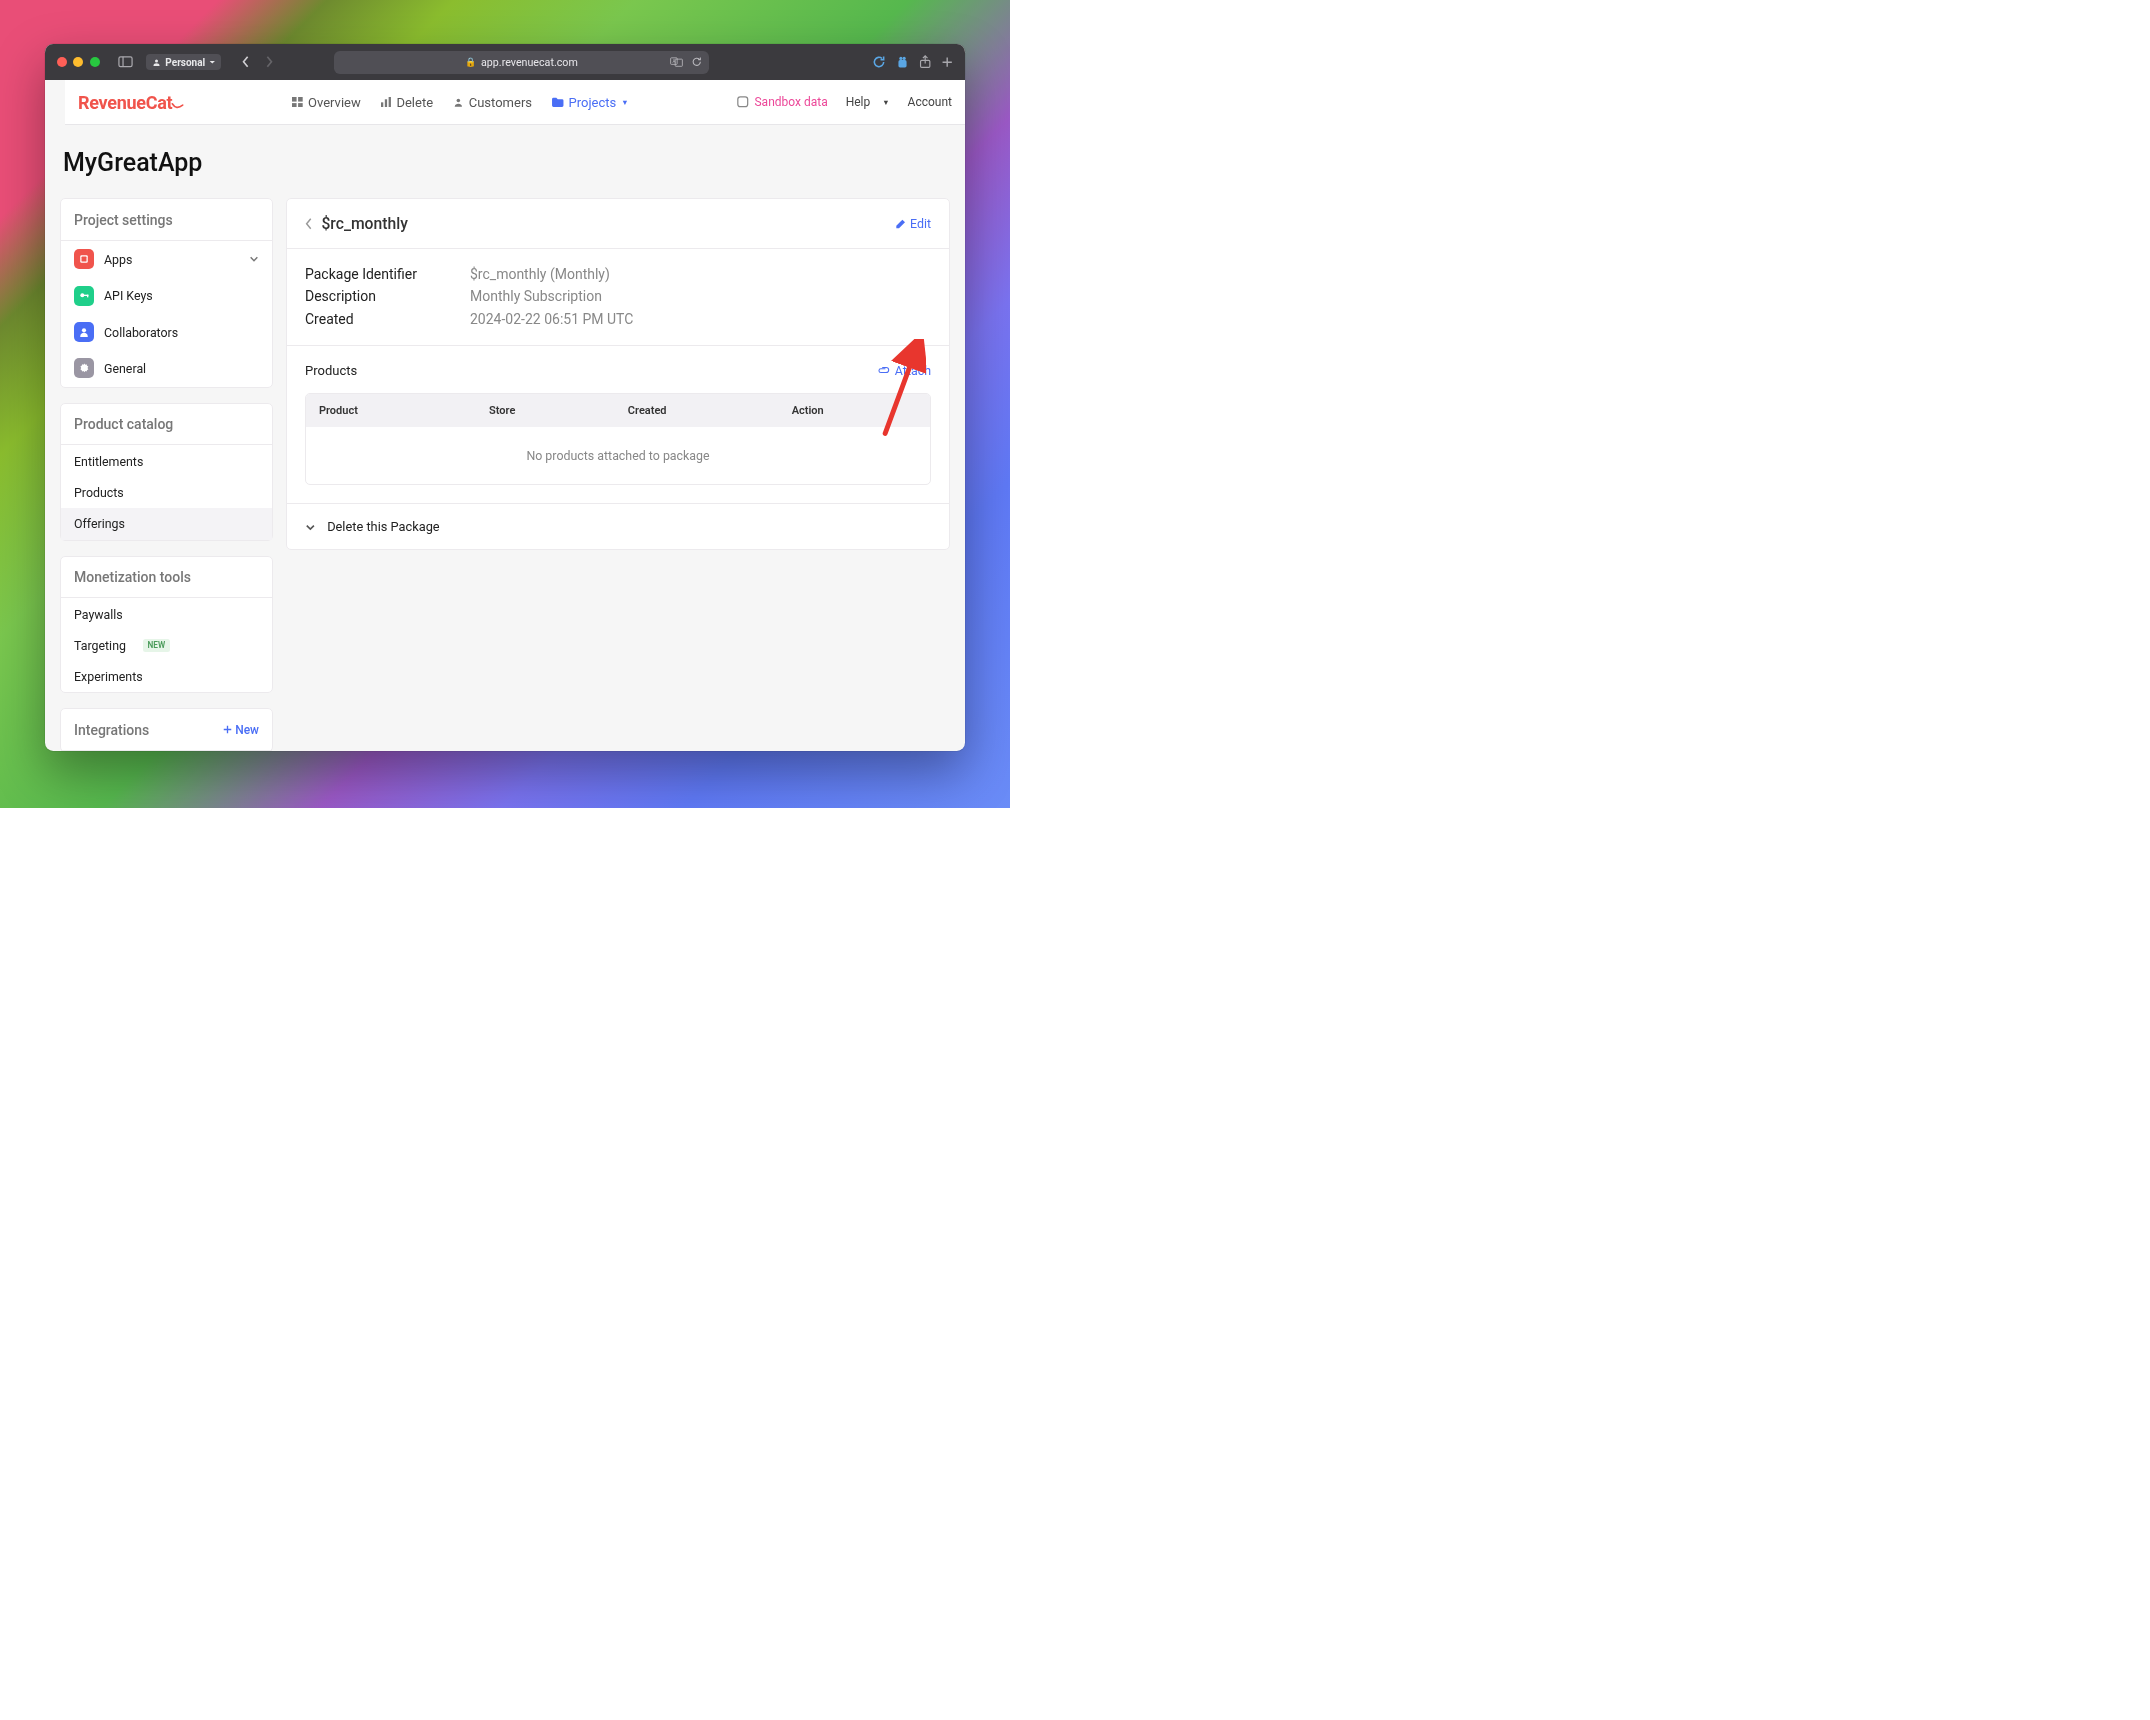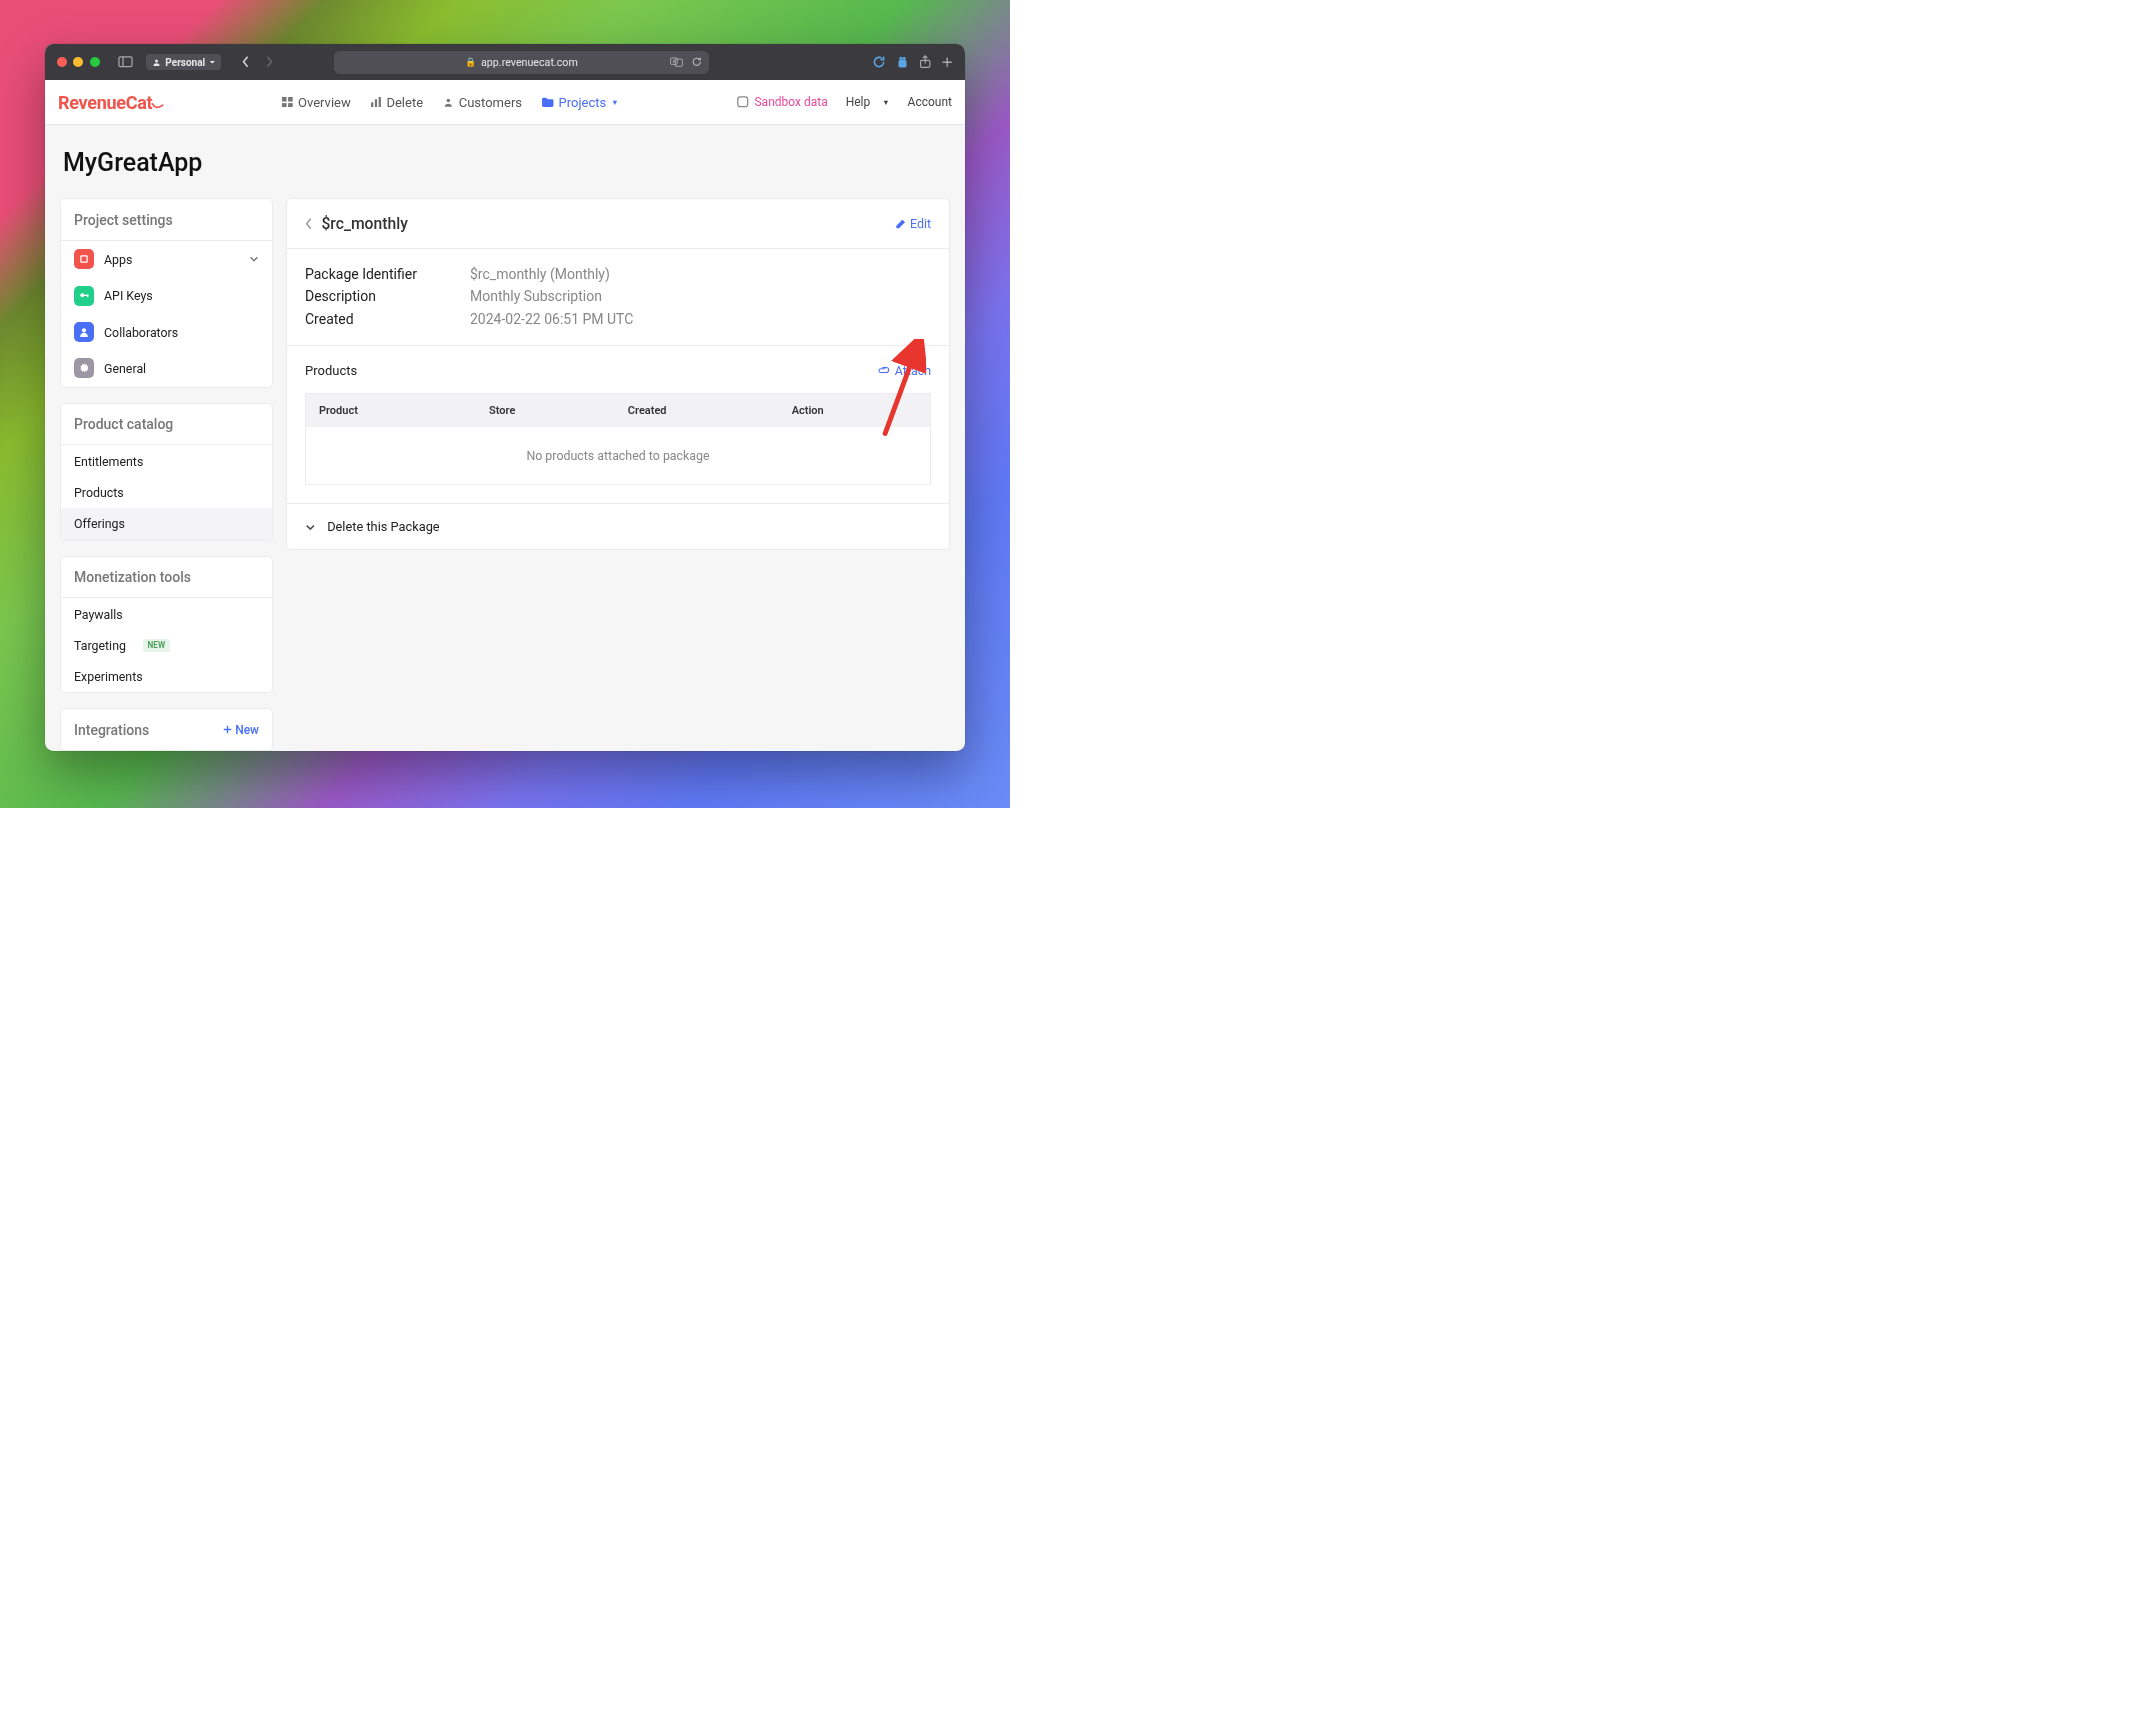--- a/index.html
+++ b/index.html
@@ -85,20 +85,21 @@
 .tb-right .gray svg { color:#a9a8ad; }
 
 
 .app-header {
   height: 45px;
   background: #fff;
   border-bottom: 0.8px solid #e7e6e9;
   display: flex;
   align-items: center;
   padding: 0 13px;
+  margin-left: 20px;
 }
 .logo { color:#f0544c; font-weight:700; font-size:18px; letter-spacing:-0.3px; display:flex; align-items:center;}
 .main-nav { display:flex; gap:20px; margin-left: auto; margin-right: auto; }
 .main-nav .item { display:flex; align-items:center; gap:5px; color:#555; font-size:13px;}
 .main-nav .item.active { color:#4a6ef5; }
 .right-nav { display:flex; gap:18px; align-items:center; font-size:12px; color:#444;}
 .right-nav .sandbox { display:flex; align-items:center; gap:5.8px; color:#ec4899;}
 .right-nav .help { display:flex; align-items:center; gap:12px;}
 .caret { font-size:7.4px; position:relative; top:0.8px;}
 
@@ -126,21 +127,21 @@
 .panel-head .edit { margin-left:auto; color:#4a6ef5; font-size:12.4px; display:flex; align-items:center; gap:4.1px;}
 .kv { padding: 16.5px 18px 18px 18px; border-bottom:0.8px solid #eceaed;}
 .kv-row { display:flex; margin-bottom:6.6px; font-size:14px;}
 .kv-row:last-child{margin-bottom:0;}
 .kv-row .k { width:165px; color:#222;}
 .kv-row .v { color:#888;}
 .section2 { padding: 16.5px 18px 18px 18px; border-bottom:0.8px solid #eceaed;}
 .section2-head { display:flex; align-items:center; margin-bottom:15px;}
 .section2-head .t { font-size:13px; color:#222;}
 .section2-head .attach { margin-left:auto; color:#4a6ef5; font-size:12.4px; display:flex; align-items:center; gap:5px;}
-.table { border:0.8px solid #eceaed; border-radius:0; overflow:hidden;}
+.table { border:0.8px solid #eceaed; border-radius:5px; overflow:hidden;}
 .thead { display:flex; background:#f2f1f4; font-size:11px; font-weight:600; color:#333;}
 .thead > div, .trow > div { padding:10px 13px; }
 .col-p{flex:1.15;} .col-s{flex:0.9;} .col-c{flex:1.1;} .col-a{flex:1;}
 .empty { padding:21.4px; text-align:center; color:#888; font-size:12.4px;}
 .delete-row { padding:15px 18px; display:flex; align-items:center; gap:11.5px; font-size:12.8px; color:#222;}
 .delete-row .chev2 { color:#555; }
 
 .arrow-annot { position:absolute; pointer-events:none; }
 
 svg { display:block; }

